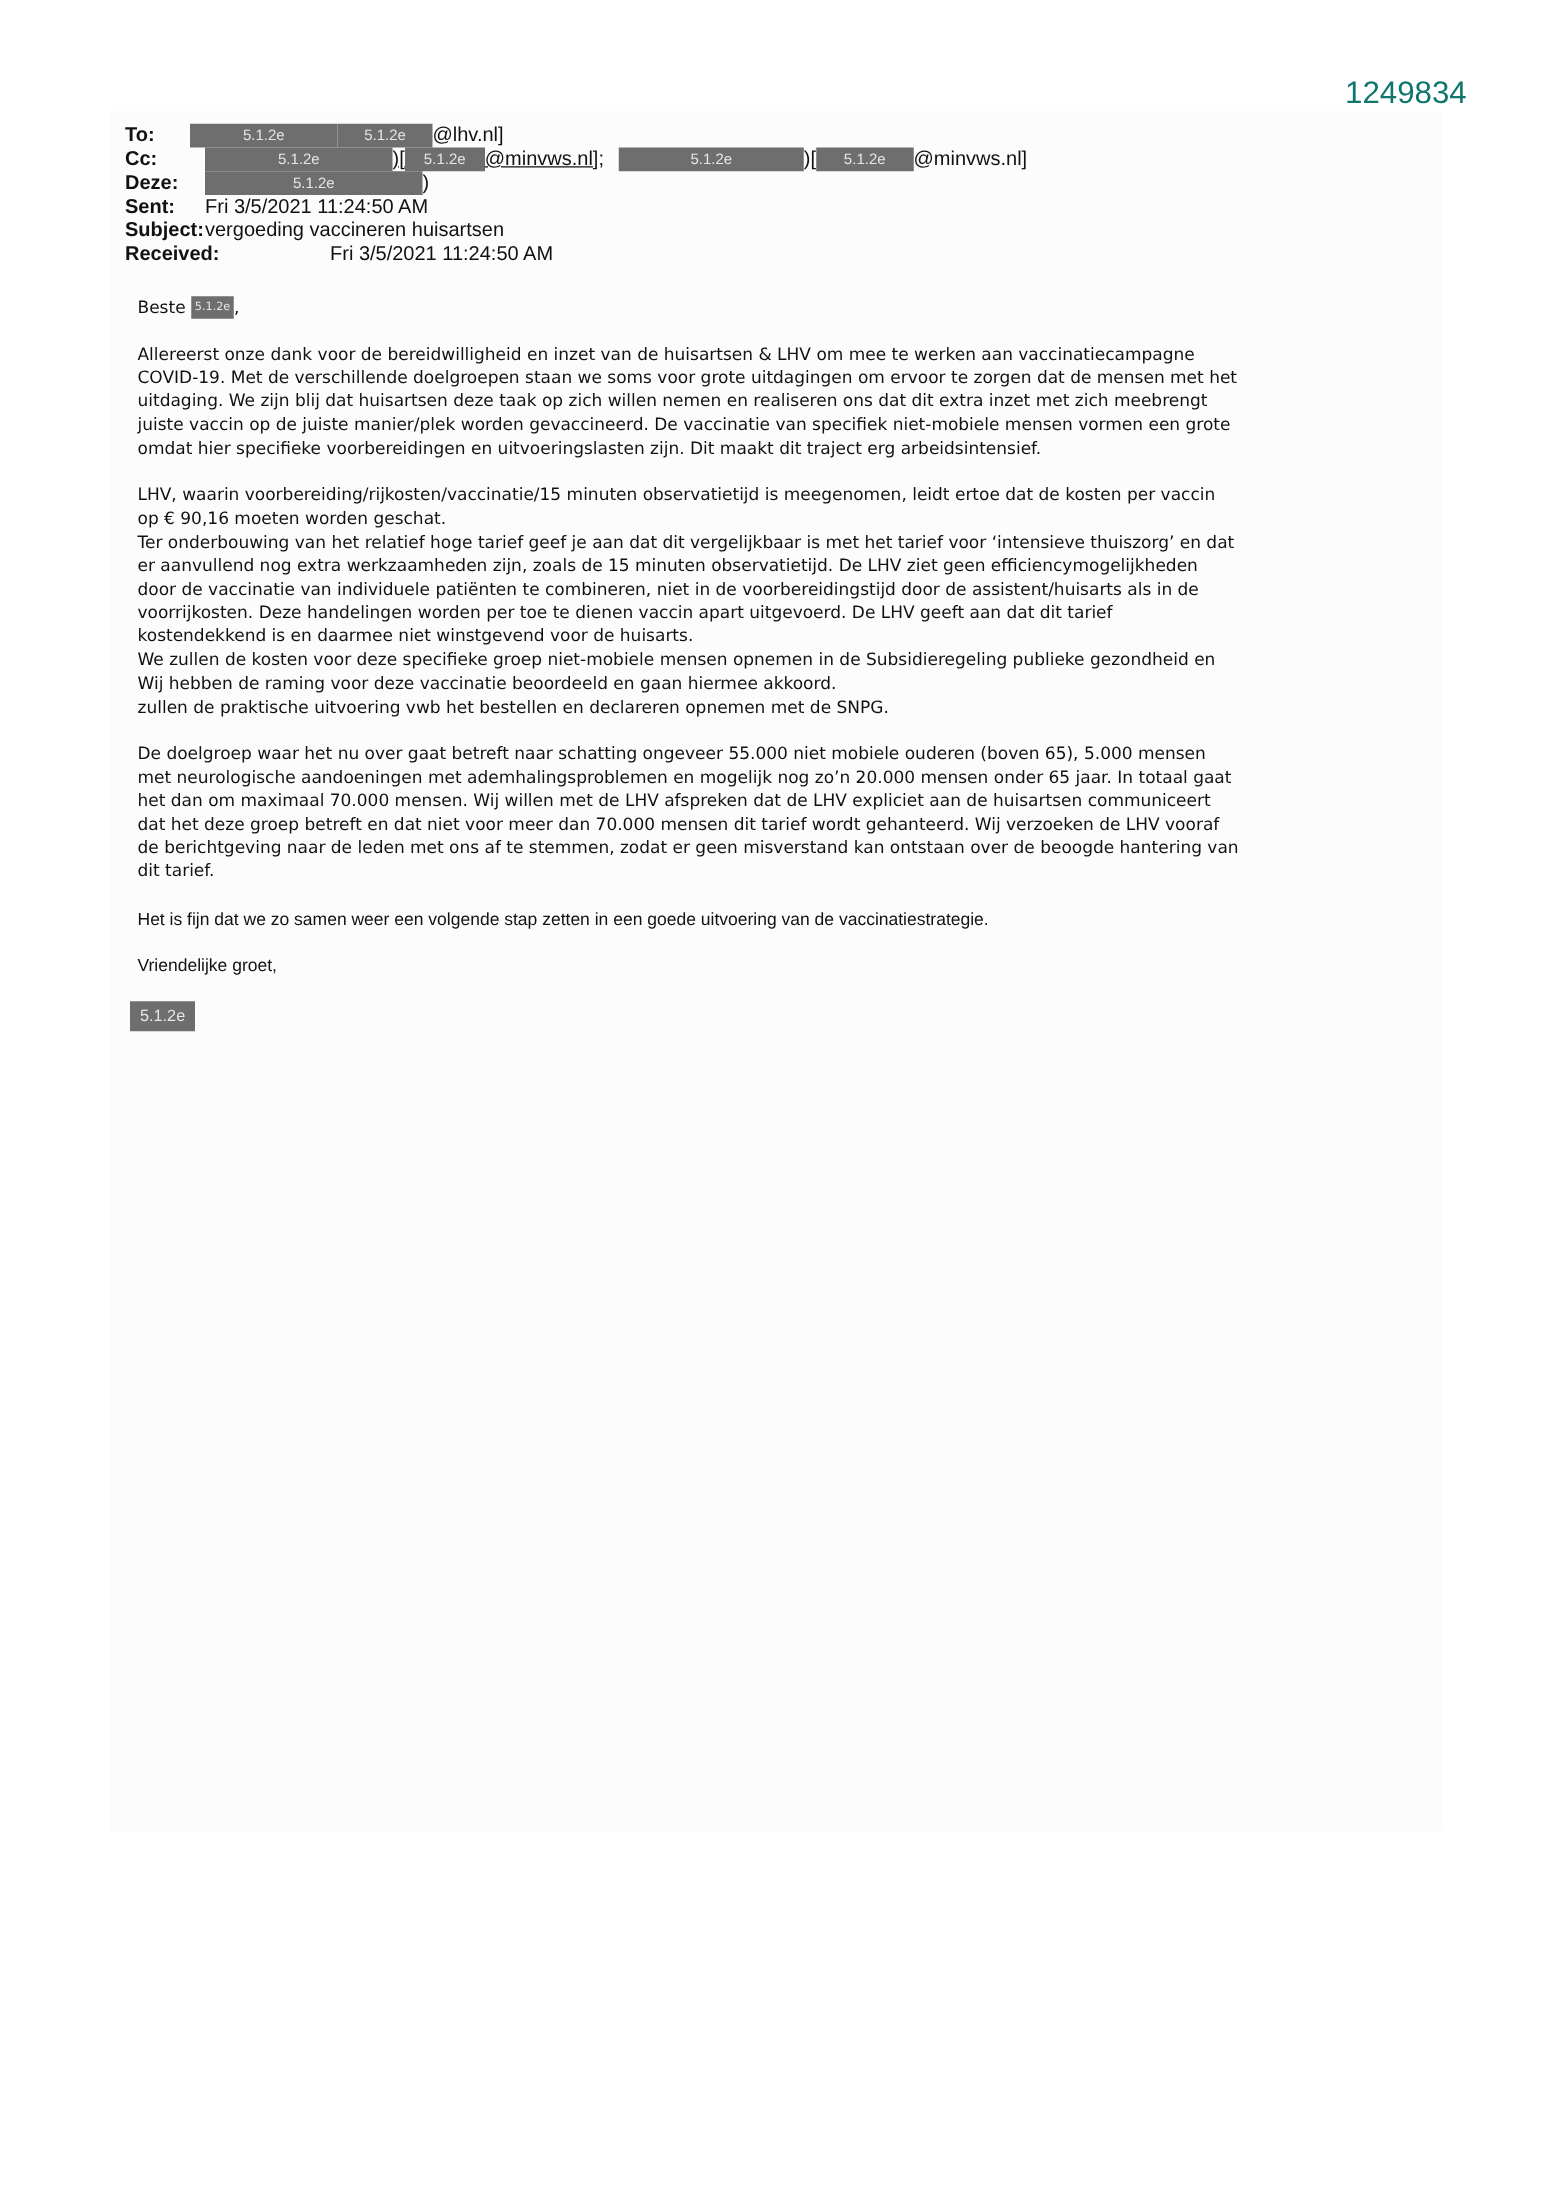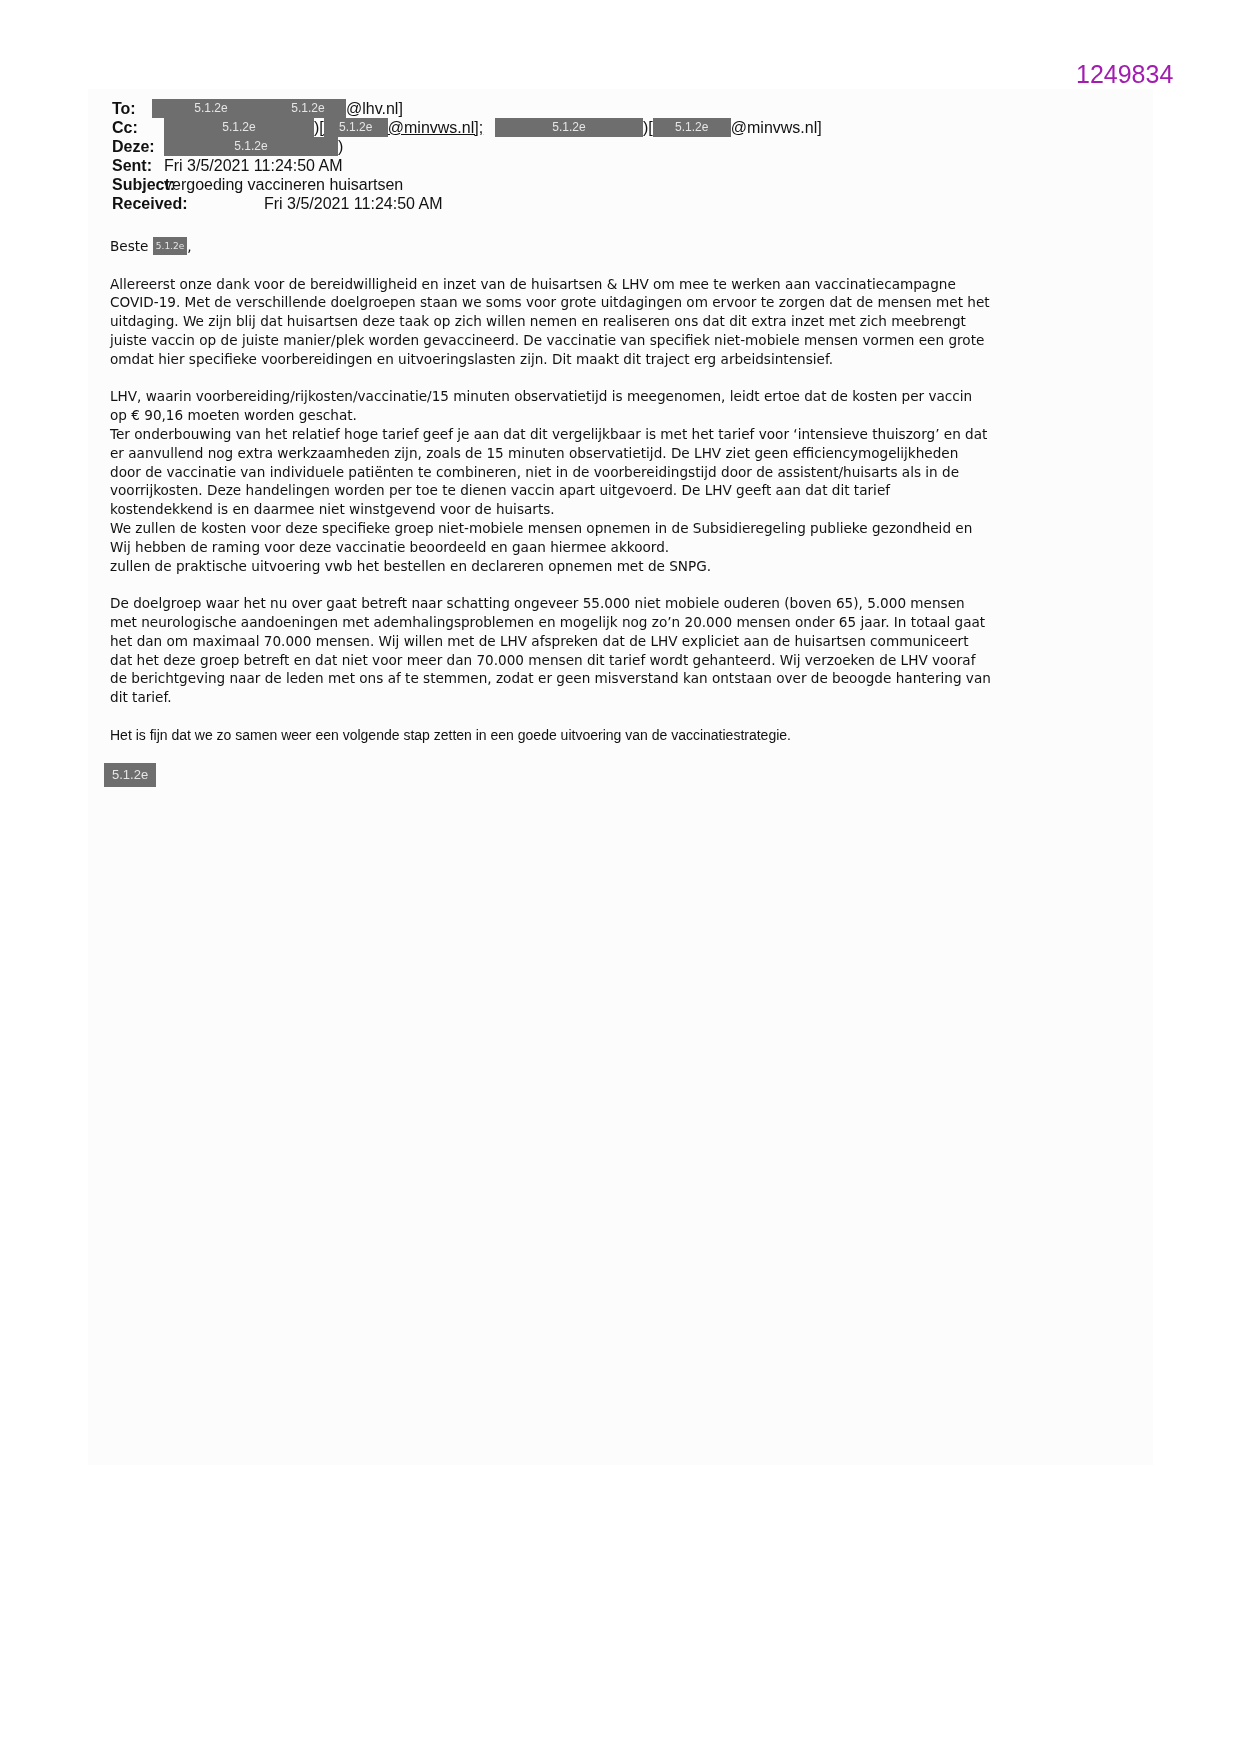--- a/index.html
+++ b/index.html
@@ -3,32 +3,32 @@
 <meta charset="utf-8">
 <style>
   html, body { margin: 0; padding: 0; }
   body {
     width: 1241px; height: 1754px; background: #ffffff; position: relative;
     font-family: "Liberation Sans", sans-serif; color: #111;
     overflow: hidden;
   }
   .doc-number {
     position: absolute; top: 60px; left: 1076px;
-    font-family: "Liberation Sans", sans-serif; font-size: 25px; color: #a21caf;
+    font-family: "Liberation Sans", sans-serif; font-size: 25px; color: #0f766e;
   }
   .page-bg {
     position: absolute; left: 88px; top: 89px; width: 1065px; height: 1376px;
     background: #fcfcfc;
   }
   .header {
     position: absolute; left: 100px; top: 99px;
     font-family: "Liberation Sans", sans-serif; font-size: 16px; line-height: 20px;
   }
   .hrow { position: absolute; left: 0; white-space: nowrap; height: 20px; }
-  .hlabel { position: absolute; left: 12px; font-weight: bold; }
+  .hlabel { position: absolute; left: 0; font-weight: bold; }
   .hval { position: absolute; white-space: nowrap; }
   .redact {
     display: inline-block; background: #6e6e6e; color: #e6e6e6;
     font-family: "Liberation Sans", sans-serif; font-size: 12px;
     text-align: center; vertical-align: top; line-height: 18px; height: 19px;
   }
   .body-text {
     position: absolute; left: 110px; top: 237px; width: 1030px;
     font-family: "DejaVu Sans", sans-serif; font-size: 13.6px; line-height: 18.8px; color: #111;
   }
@@ -123,16 +123,17 @@
   <p>
     <span class="line">De doelgroep waar het nu over gaat betreft naar schatting ongeveer 55.000 niet mobiele ouderen (boven 65), 5.000 mensen</span>
     <span class="line">met neurologische aandoeningen met ademhalingsproblemen en mogelijk nog zo’n 20.000 mensen onder 65 jaar. In totaal gaat</span>
     <span class="line">het dan om maximaal 70.000 mensen. Wij willen met de LHV  afspreken dat de LHV expliciet aan de huisartsen communiceert</span>
     <span class="line">dat het deze groep betreft en dat niet voor meer dan 70.000 mensen dit tarief wordt gehanteerd. Wij verzoeken de LHV vooraf</span>
     <span class="line">de berichtgeving naar de leden met ons af te stemmen, zodat er geen misverstand kan ontstaan over de beoogde hantering van</span>
     <span class="line">dit tarief.</span>
   </p>
 
   <p class="closing">Het is fijn dat we zo samen weer een volgende stap zetten in een goede uitvoering van de vaccinatiestrategie.</p>
+  <p class="closing">Vriendelijke groet,</p>
   <p style="margin-left:-6px;">
     <span class="sig">5.1.2e</span>
   </p>
 </div>
 
 </body></html>

